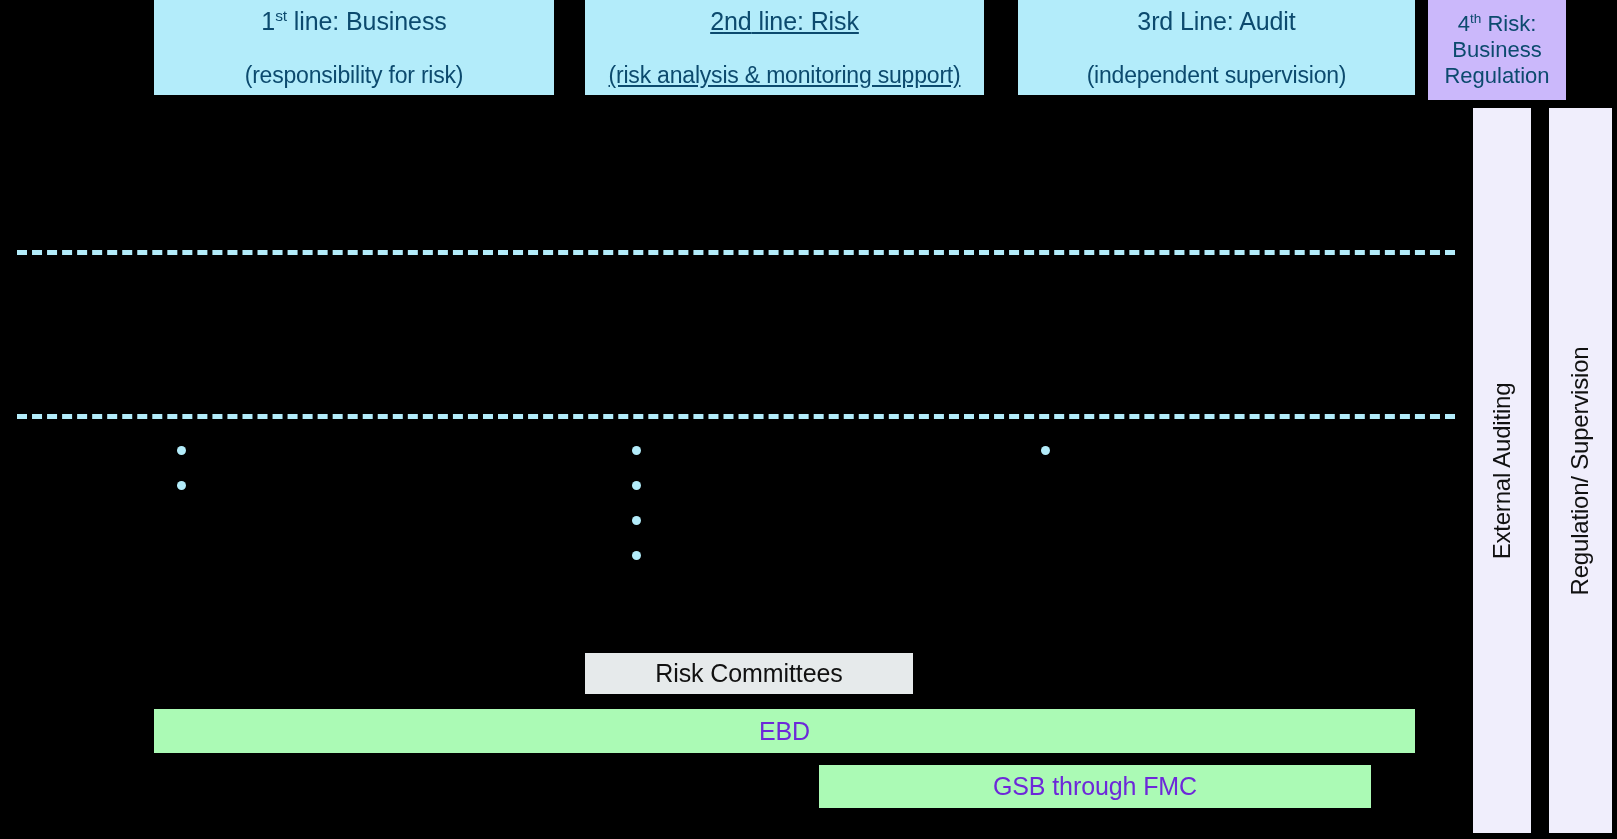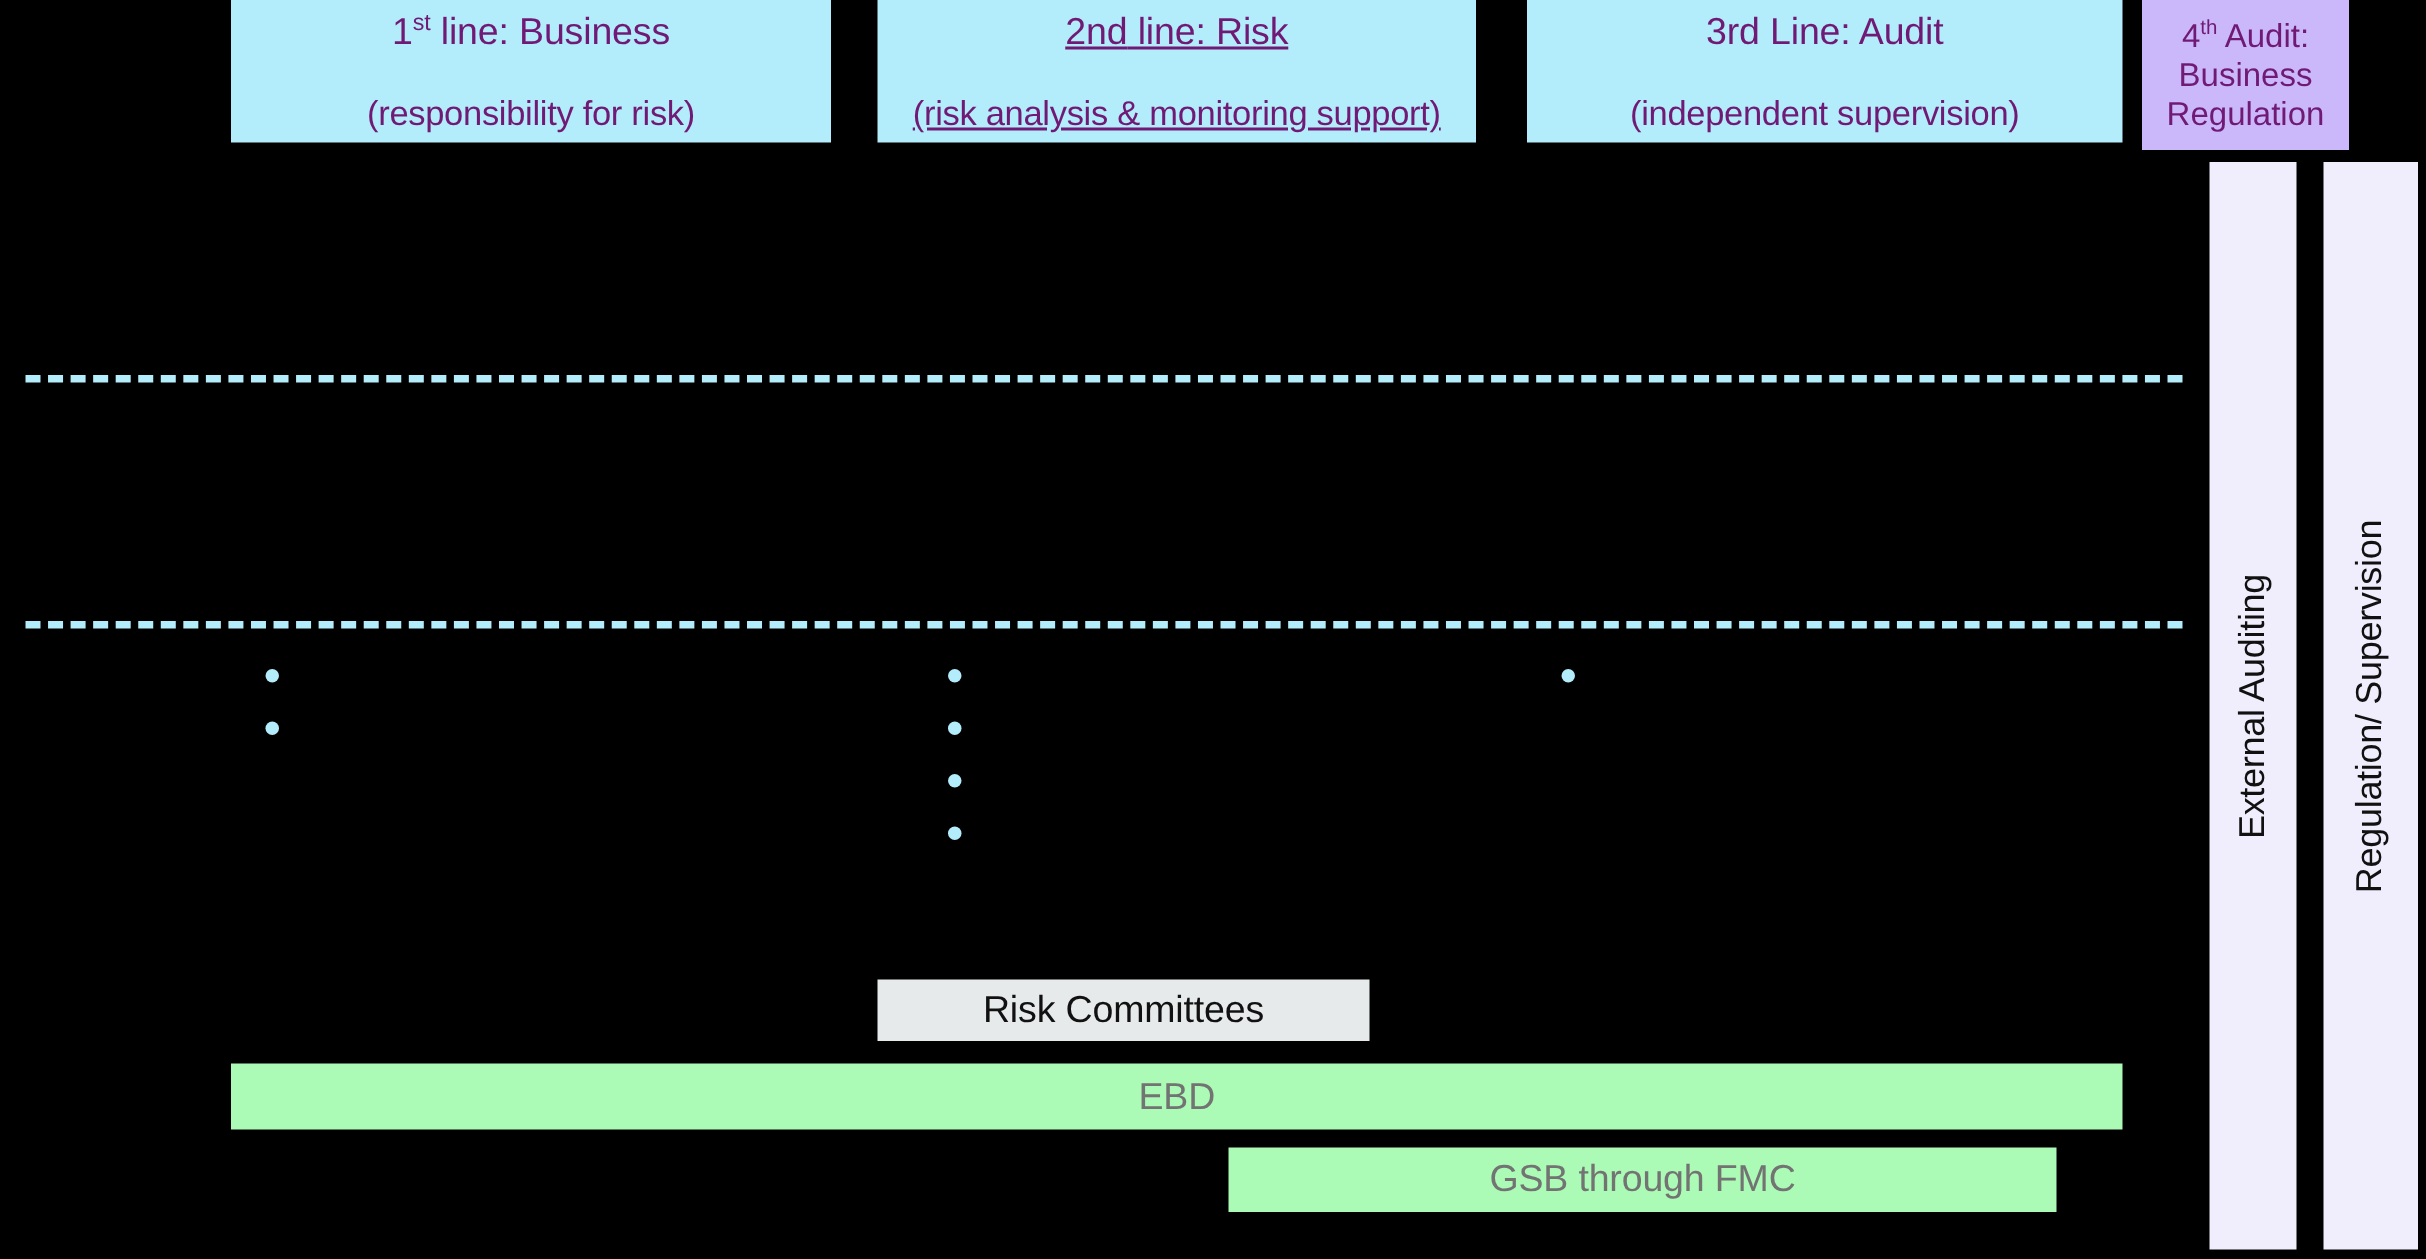--- a/index.html
+++ b/index.html
@@ -15,21 +15,21 @@
     width: 1617px;
     height: 839px;
     background: #000000;
     overflow: hidden;
   }
 
   
   .line-header {
     position: absolute;
     background: #b3ecfa;
-    color: #701a75;
+    color: #0c4a6e;
     display: flex;
     flex-direction: column;
     align-items: center;
     justify-content: center;
     text-align: center;
     line-height: 1.22;
     box-sizing: border-box;
     padding: 2px 6px;
   }
   .line-header .lh-title {
@@ -112,21 +112,21 @@
     letter-spacing: -0.1px;
     box-sizing: border-box;
   }
   #cmt-operative { left: 154px; top: 653px; width: 400px; height: 41px; }
   #cmt-risk      { left: 585px; top: 653px; width: 328px; height: 41px; }
 
   
   .green-bar {
     position: absolute;
     background: #abfab5;
-    color: #737373;
+    color: #6d28d9;
     display: flex;
     align-items: center;
     justify-content: center;
     font-size: 25px;
     letter-spacing: -0.1px;
     box-sizing: border-box;
   }
   #bar-ebd { left: 154px; top: 709px; width: 1261px; height: 44px; }
   #bar-gsb { left: 819px; top: 765px; width: 552px; height: 43px; }
 
@@ -163,21 +163,21 @@
     <div class="lh-title"><span>2</span><span>nd</span><span> line: Risk</span></div>
     <div class="lh-sub">(risk analysis &amp; monitoring support)</div>
   </div>
 
   <div class="line-header" id="hdr-3">
     <div class="lh-title"><span>3</span><span>rd</span><span> Line: Audit</span></div>
     <div class="lh-sub">(independent supervision)</div>
   </div>
 
   <div class="line-header" id="hdr-4">
-    <div class="lh-block"><span>4</span><sup>th</sup><span> Audit:</span></div>
+    <div class="lh-block"><span>4</span><sup>th</sup><span> Risk:</span></div>
     <div class="lh-block">Business</div>
     <div class="lh-block">Regulation</div>
   </div>
 
   <div class="dashed-rule" id="rule-1"></div>
   <div class="dashed-rule" id="rule-2"></div>
 
   <div class="bullet-col" id="bcol-1">
     <div class="bullet-item">
       <span class="bullet-dot"></span>

